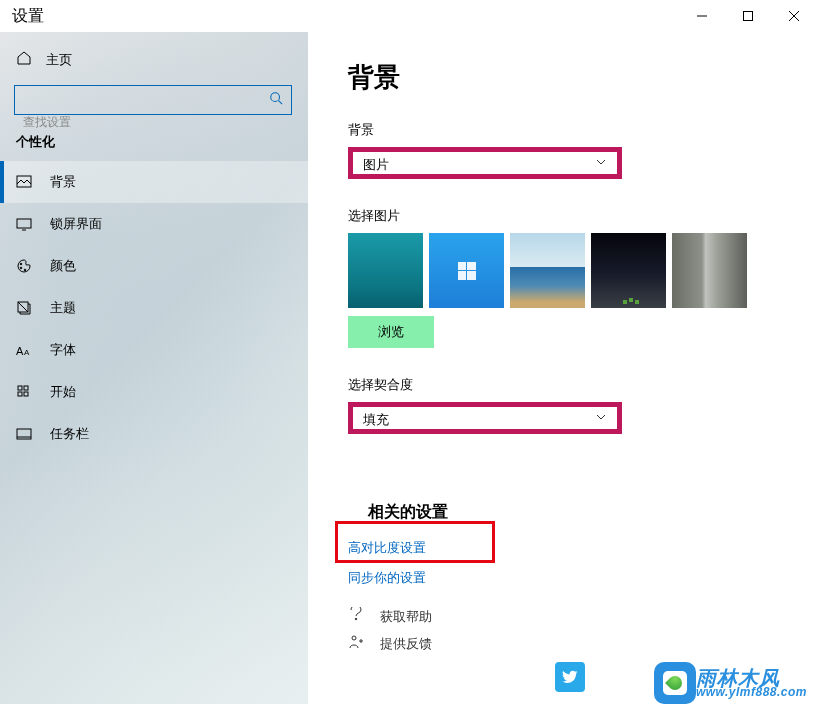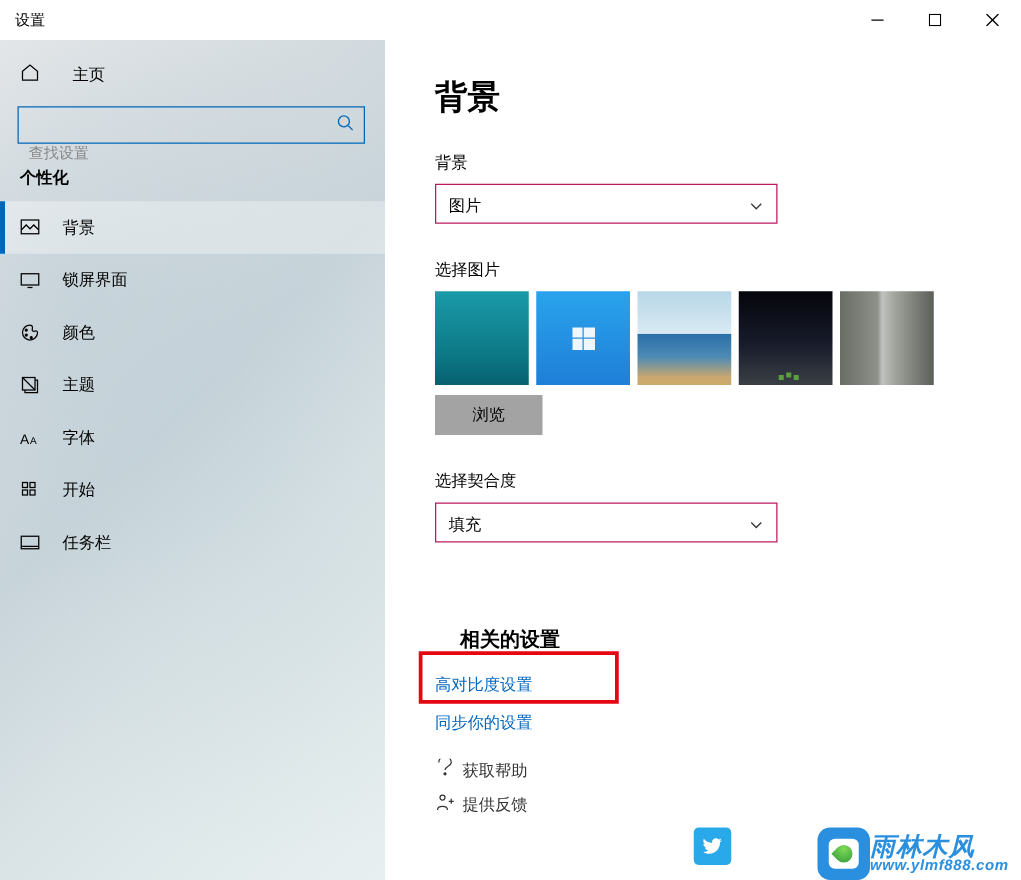--- a/index.html
+++ b/index.html
@@ -1,55 +1,55 @@
 <!DOCTYPE html>
 <html><head>
 <meta charset="utf-8">
 <style>
 * { margin: 0; padding: 0; box-sizing: border-box; font-family: "Microsoft YaHei", "Segoe UI", sans-serif; }
 body { background: #fff; width: 817px; height: 704px; overflow: hidden; position: relative; }
 .window { display: flex; height: 100%; flex-direction: column; }
 .titlebar { height: 32px; display: flex; align-items: center; justify-content: space-between; padding-left: 12px; }
-.titlebar-title { font-size: 12px; color: #000; }
+.titlebar-title { font-size: 16px; color: #000; }
 .titlebar-controls { display: flex; }
 .titlebar-btn { width: 46px; height: 32px; display: flex; align-items: center; justify-content: center; color: #000; }
 .titlebar-btn svg { width: 10px; height: 10px; }
 .body-area { flex: 1; display: flex; overflow: hidden; }
 .sidebar { width: 308px; height: 100%; background: linear-gradient(135deg, #e8e9eb 0%, #d5dce0 25%, #c8d4da 45%, #d8e2e5 65%, #e2ebec 85%, #e8eff0 100%); position: relative; padding-top: 8px; }
 .sidebar::before { content:""; position:absolute; inset:0; background: radial-gradient(circle at 20% 30%, rgba(180,200,210,0.4), transparent 50%), radial-gradient(circle at 70% 60%, rgba(200,215,220,0.35), transparent 55%); pointer-events:none; }
-.home-item { display:flex; align-items:center; gap:26px; padding: 10px 16px; color:#000; font-size:13px; margin-bottom:6px; position:relative; }
+.home-item { display:flex; align-items:center; gap:14px; padding: 10px 16px; color:#000; font-size:13px; margin-bottom:6px; position:relative; }
 .home-item .icon { width:16px; text-align:center; }
 .search-box { border:1px solid #0067b8; width:278px; height:30px; margin: 0 14px 18px 14px; display:flex; align-items:center; padding: 0 8px; background: rgba(255,255,255,0.0); position: relative; }
 .search-box input { flex:1; border:none; background:transparent; font-size:12px; color:#555; outline:none;margin-top:44px; }
 .search-box input::placeholder { color:#888; }
 .search-icon { color:#0067b8; }
 .section-title { font-size:13px; font-weight:700; padding: 0 16px 10px 16px; color:#000; position: relative; }
 .nav-item { display:flex; align-items:center; gap:18px; padding: 12px 16px; color:#000; font-size:13px; position:relative; }
 .nav-item.selected { background: rgba(255,255,255,0.35); }
 .nav-item.selected::before { content:""; position:absolute; left:0; top:0; bottom:0; width:4px; background:#0067b8; }
 .nav-item .icon { width:16px; display:flex; justify-content:center; color:#000; }
 .main { flex:1; padding: 28px 0 0 40px; background:#fff; overflow-y:auto; }
 .page-title { font-size:26px; font-weight:600; margin-bottom:26px; }
 .field-label { font-size:13px; margin-bottom:8px; }
-.select-box { border:1px solid #be185d; width:274px; height:32px; display:flex; align-items:flex-end; justify-content:space-between; padding:4px 10px; font-size:13px; margin-bottom:28px; }
+.select-box { border:5px solid #be185d; width:274px; height:32px; display:flex; align-items:flex-start; justify-content:space-between; padding:4px 10px; font-size:13px; margin-bottom:28px; }
 .select-box .chevron svg { width:12px; height:12px; }
 .thumbs { display:flex; gap:6px; margin-bottom:8px; }
 .thumb { width:75px; height:75px; background:#999; position:relative; overflow:hidden; }
 .thumb-water { background: linear-gradient(#1a9aa8, #0d7785 70%, #06606f); }
 .thumb-win { background: linear-gradient(#2aa3ec, #1e7fd8); display:flex; align-items:center; justify-content:center; }
 .thumb-win .winlogo { width:18px; height:18px; display:grid; grid-template-columns:1fr 1fr; grid-template-rows:1fr 1fr; gap:1px; }
 .thumb-win .winlogo span { background:rgba(255,255,255,0.92); }
 .thumb-beach { background: linear-gradient(#b7d7e8 0%, #d9eaf2 45%, #2a6fa8 46%, #4d8bb5 70%, #caa86e 92%); position:relative; }
 .thumb-night { background: linear-gradient(#05060b 0%, #171b2a 55%, #3a3f45 100%); position:relative; }
 .thumb-night::after { content:""; position:absolute; bottom:6px; left:50%; width:4px; height:4px; background:#58a13c; box-shadow: -6px 2px 0 #58a13c, 6px 2px 0 #58a13c; }
 .thumb-cliff { background: linear-gradient(90deg, #6a6d64 0%, #8e918a 40%, #c1c3be 45%, #9da199 60%, #5c5f59 100%); }
-.browse-btn { width:86px; height:32px; border:none; background:#a3a3a3; font-size:13px; margin-bottom:28px; }
+.browse-btn { width:86px; height:32px; border:none; background:#86efac; font-size:13px; margin-bottom:28px; }
 .section-heading { font-size:16px; font-weight:600; margin-bottom:16px; margin-top:16px;margin-left:20px; }
 .link { color:#0066c0; font-size:13px; margin-bottom:12px; display:block; }
-.help-row { display:flex; align-items:center; gap:6px; font-size:13px; color:#333; margin-top:20px; }
+.help-row { display:flex; align-items:center; gap:16px; font-size:13px; color:#333; margin-top:20px; }
 .help-row .icon { width:16px; }
 .red-box { position:absolute; border:3px solid #e40613; pointer-events:none; }
 .watermark { position:absolute; right:10px; bottom:0; display:flex; align-items:center; gap:0; font-weight:700; font-style:italic; font-size:20px; color:#2a8fde; z-index:5; font-family: "Arial Black", "Microsoft YaHei", sans-serif; }
 .watermark .logo-sq { width:42px; height:42px; border-radius:10px; background:#2a8fde; display:flex; align-items:center; justify-content:center; }
 .watermark .logo-sq .inner { width:24px; height:24px; border-radius:5px; background:#fff; display:flex; align-items:center; justify-content:center; }
 .watermark .logo-sq .leaf { width:14px; height:14px; background: radial-gradient(circle at 30% 30%, #7ed957, #2e9b3a); border-radius:50% 50% 50% 0; transform: rotate(45deg); }
 .watermark .text-main { letter-spacing:1px; }
 .watermark .text-sub { font-size:12px; font-weight:700; letter-spacing:0.5px; margin-top:-2px; }
 .watermark-col { display:flex; flex-direction:column; line-height:1; }
 .bird-badge { position:absolute; right:232px; bottom:12px; width:30px; height:30px; background:#29a9ea; border-radius:4px; display:flex; align-items:center; justify-content:center; z-index:4; }

